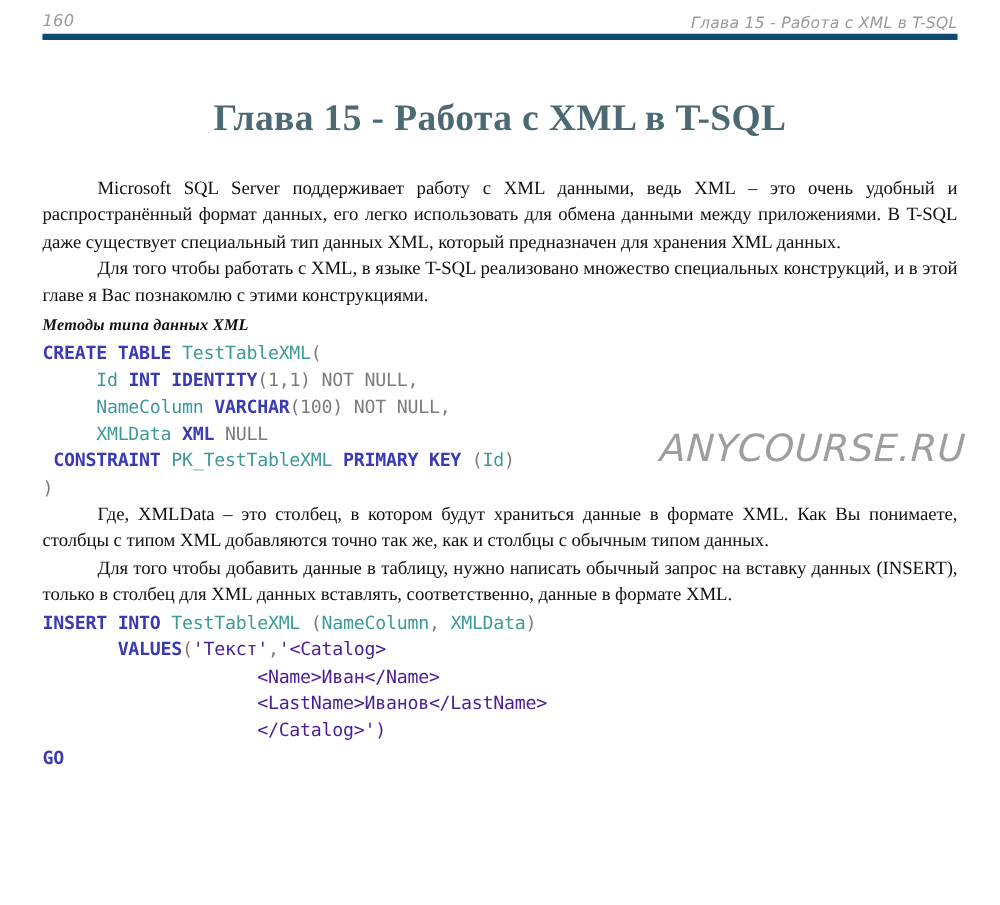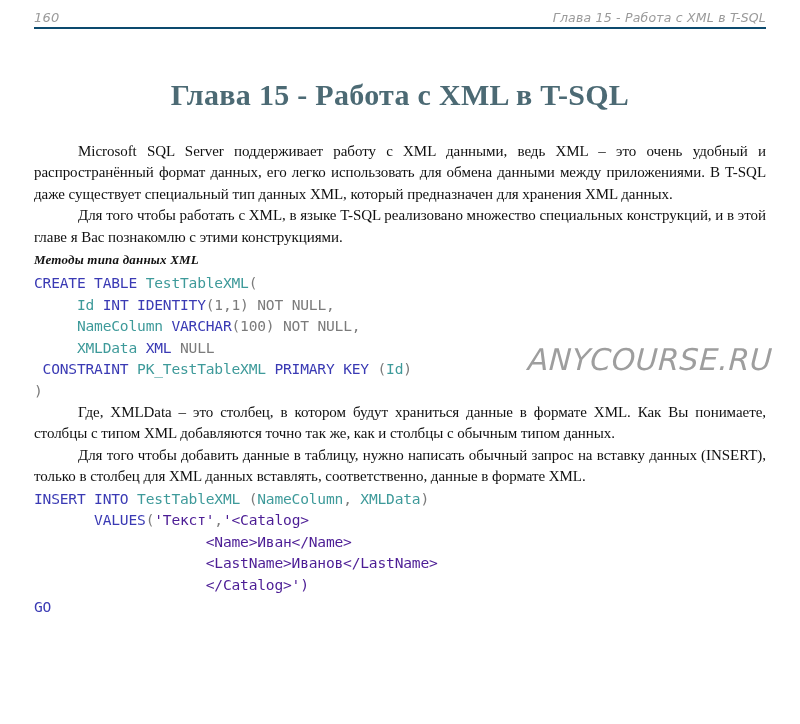--- a/index.html
+++ b/index.html
@@ -19,21 +19,21 @@
 
   
   .page-header {
     position: absolute;
     left: 34px;
     top: 10px;
     width: 732px;
     display: flex;
     align-items: flex-end;
     justify-content: space-between;
-    border-bottom: 2px solid #0c4a6e;
+    border-bottom: 5px solid #0c4a6e;
     padding-bottom: 2px;
     font-family: "DejaVu Sans", "Liberation Sans", sans-serif;
     font-style: italic;
     font-size: 12.5px;
     color: #9a9a9a;
     letter-spacing: .2px;
   }
   .page-header .folio { font-size: 13px; }
   .page-header .chapter-ref { font-size: 12.5px; white-space: nowrap; }
 
@@ -91,21 +91,21 @@
   
   pre.code-block {
     margin: 0;
     font-family: "DejaVu Sans Mono", "Liberation Mono", monospace;
     font-size: 14.6px;
     line-height: 21.6px;
     white-space: pre;
     color: #7b7b7b;
     letter-spacing: -0.2px;
   }
-  .kw   { color: #3a3ab4; font-weight: normal; }
+  .kw   { color: #3a3ab4; font-weight: bold; }
   .id   { color: #3e9a9a; }
   .pl   { color: #7b7b7b; }
   .str  { color: #4c1d95; text-align: right; }
 
   
   .watermark {
     position: absolute;
     left: 528px;
     top: 343px;
     font-family: "DejaVu Sans", "Liberation Sans", sans-serif;

